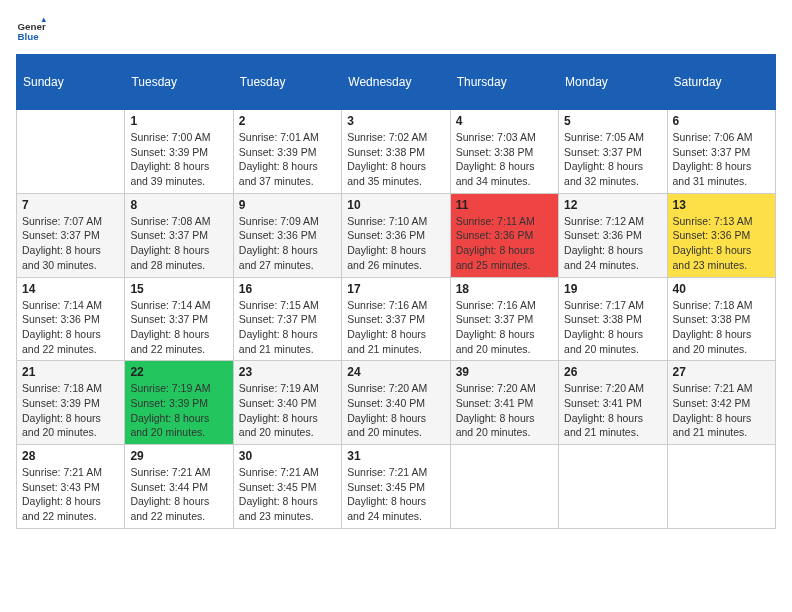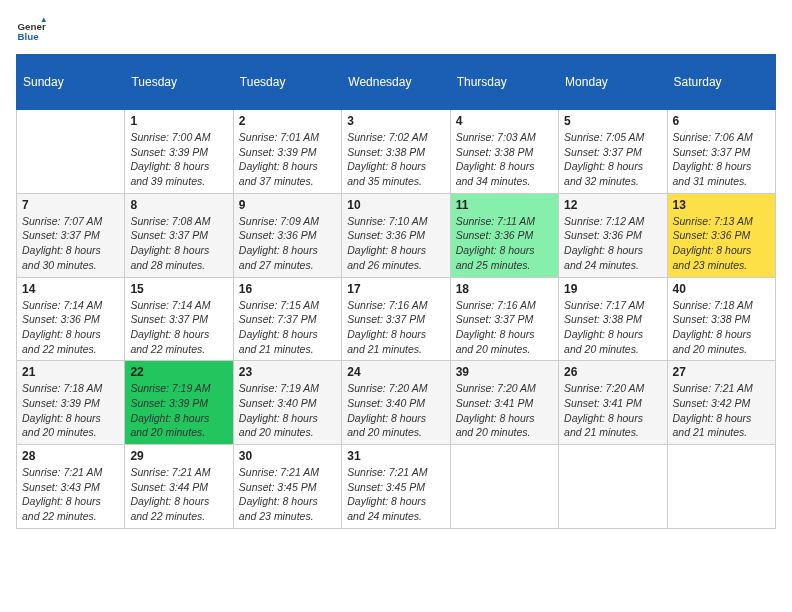--- a/index.html
+++ b/index.html
@@ -72,21 +72,20 @@
       font-weight: bold;
       font-size: 12px;
       color: #222;
       display: block;
       margin-bottom: 2px;
     }
     .day-info {
       font-size: 10.5px;
       color: #333;
       line-height: 1.4;
-      font-style: italic;
     }
     .empty-cell {
       background: #fff !important;
     }
   </style>
 </head>
 <body>
 
 <div class="header-logo">
   <div class="logo">
@@ -182,21 +181,21 @@
 Daylight: 8 hours
 and 27 minutes.</div>
         </td>
         <td style="background: rgb(245, 245, 245); margin-top: 25px;">
           <span class="day-number">10</span>
           <div class="day-info" style="white-space: pre-line;">Sunrise: 7:10 AM
 Sunset: 3:36 PM
 Daylight: 8 hours
 and 26 minutes.</div>
         </td>
-        <td style="background: #86efac;">
+        <td style="background: #ef4444;">
           <span class="day-number">11</span>
           <div class="day-info" style="white-space: pre-line;">Sunrise: 7:11 AM
 Sunset: 3:36 PM
 Daylight: 8 hours
 and 25 minutes.</div>
         </td>
         <td style="background: rgb(245, 245, 245); margin-left: 44px;">
           <span class="day-number">12</span>
           <div class="day-info" style="white-space: pre-line;">Sunrise: 7:12 AM
 Sunset: 3:36 PM

